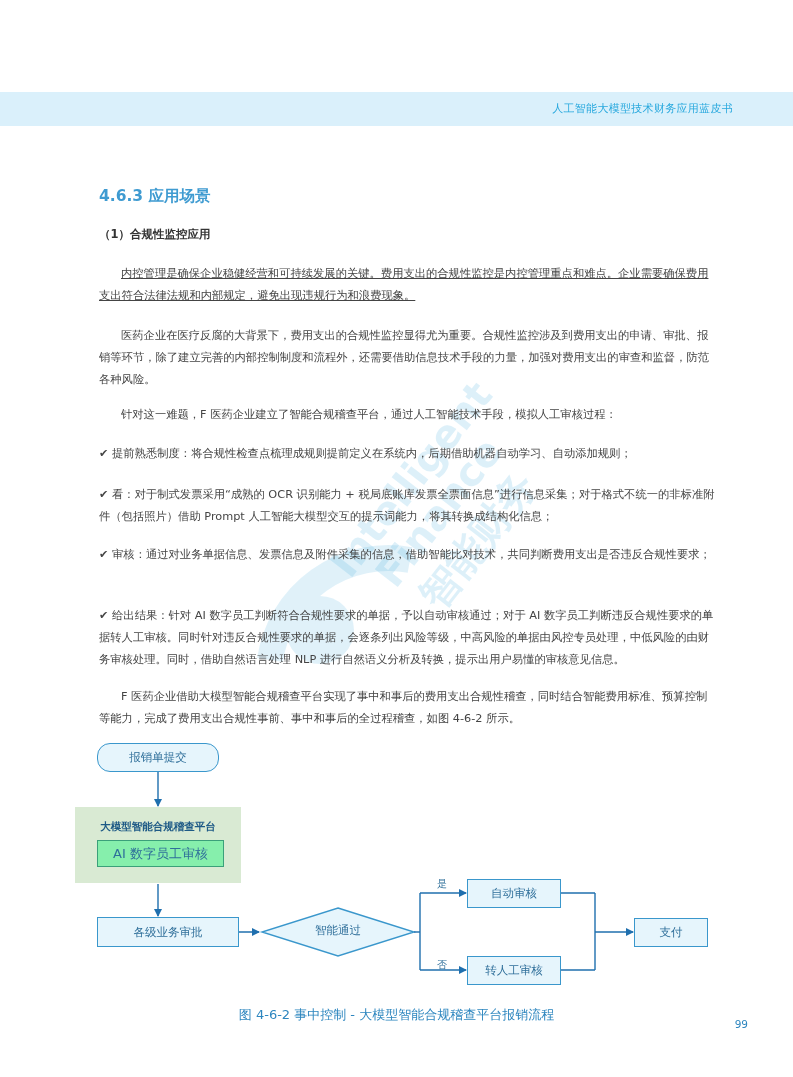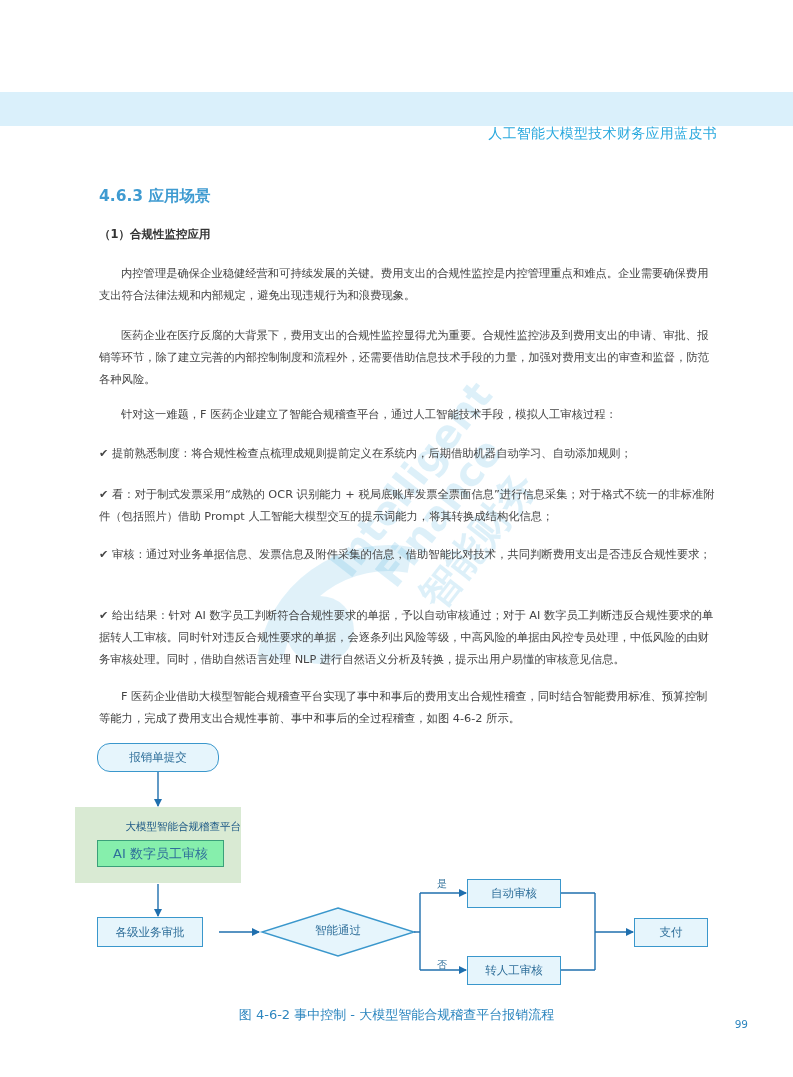--- a/index.html
+++ b/index.html
@@ -1,28 +1,28 @@
 <!DOCTYPE html>
 <html><head>
 <meta charset="utf-8">
 <style>
   html, body { margin:0; padding:0; }
   body { width:793px; height:1077px; position:relative; background:#ffffff; overflow:hidden;
          font-family:"DejaVu Sans", "Liberation Sans", sans-serif; color:#3a3a3a; }
   .header-band { position:absolute; left:0; top:92px; width:793px; height:34px; background:#daf0fb; }
-  .header-title { position:absolute; right:76px; top:101px; font-size:14px; color:#2aa9de; letter-spacing:0.3px;margin-top:24px; }
+  .header-title { position:absolute; right:60px; top:101px; font-size:11px; color:#2aa9de; letter-spacing:0.3px; }
   .section-title { position:absolute; left:99px; top:186px; font-size:15.5px; font-weight:bold; color:#3f9bd1; }
   .sub-title { position:absolute; left:99px; top:227px; font-size:11.5px; font-weight:bold; color:#333; }
   .para { position:absolute; left:99px; width:618px; font-size:11.3px; line-height:22px; color:#444; text-indent:0; }
   .watermark { position:absolute; left:210px; top:330px; width:360px; height:400px; pointer-events:none; }
   
   .box { position:absolute; box-sizing:border-box; border:1.5px solid #3a97cc; background:#e6f5fc;
          font-size:11.5px; color:#2f6f9a; display:flex; align-items:center; justify-content:center; }
   .platform { position:absolute; left:75px; top:807px; width:166px; height:76px; background:#d9ead3; }
-  .platform-title { position:absolute; left:75px; top:820px; width:166px; text-align:right; font-size:10.5px; font-weight:normal; color:#1e5a86; }
+  .platform-title { position:absolute; left:75px; top:820px; width:166px; text-align:center; font-size:10.5px; font-weight:bold; color:#1e5a86; }
   .ai-box { position:absolute; left:97px; top:840px; width:127px; height:27px; box-sizing:border-box;
             border:1.5px solid #3ba07a; background:#86efac; font-size:13px; color:#2f6f9a;
             display:flex; align-items:center; justify-content:center; }
   .diag-svg { position:absolute; left:0; top:0; width:793px; height:1077px; pointer-events:none; }
   .diamond-label { position:absolute; left:262px; top:923px; width:152px; text-align:center; font-size:11.5px; color:#2f6f9a; }
   .yes-label, .no-label { position:absolute; font-size:10px; color:#2f6f9a; }
   .caption { position:absolute; left:0; width:793px; top:1006px; text-align:center; font-size:13px; color:#2d86bf; }
   .page-num { position:absolute; right:45px; top:1018px; font-size:10.5px; color:#2d86bf; }
 </style>
 </head>
@@ -39,21 +39,21 @@
   <g transform="translate(140,250) rotate(-52)" opacity="0.14" fill="#1a9ad6" font-family="DejaVu Sans, sans-serif" font-weight="bold">
     <text x="0" y="0" font-size="40">Intelligent</text>
     <text x="20" y="42" font-size="40">Finance</text>
     <text x="30" y="90" font-size="40">智能财务</text>
   </g>
 </svg>
 
 <div class="section-title">4.6.3 应用场景</div>
 <div class="sub-title">（1）合规性监控应用</div>
 
-<div class="para" style="top:263px; text-indent:22px;">内控管理是确保企业稳健经营和可持续发展的关键。费用支出的合规性监控是内控管理重点和难点。企业需要确保费用支出符合法律法规和内部规定，避免出现违规行为和浪费现象。</div>
+<div class="para" style="top:263px; text-indent:22px;text-decoration:underline;">内控管理是确保企业稳健经营和可持续发展的关键。费用支出的合规性监控是内控管理重点和难点。企业需要确保费用支出符合法律法规和内部规定，避免出现违规行为和浪费现象。</div>
 <div class="para" style="top:325px; text-indent:22px;">医药企业在医疗反腐的大背景下，费用支出的合规性监控显得尤为重要。合规性监控涉及到费用支出的申请、审批、报销等环节，除了建立完善的内部控制制度和流程外，还需要借助信息技术手段的力量，加强对费用支出的审查和监督，防范各种风险。</div>
 <div class="para" style="top:404px; text-indent:22px;">针对这一难题，F 医药企业建立了智能合规稽查平台，通过人工智能技术手段，模拟人工审核过程：</div>
 <div class="para" style="top:443px; text-indent:0;">✔ 提前熟悉制度：将合规性检查点梳理成规则提前定义在系统内，后期借助机器自动学习、自动添加规则；</div>
 <div class="para" style="top:484px; text-indent:0;">✔ 看：对于制式发票采用“成熟的 OCR 识别能力 + 税局底账库发票全票面信息”进行信息采集；对于格式不统一的非标准附件（包括照片）借助 Prompt 人工智能大模型交互的提示词能力，将其转换成结构化信息；</div>
 <div class="para" style="top:544px; text-indent:0;">✔ 审核：通过对业务单据信息、发票信息及附件采集的信息，借助智能比对技术，共同判断费用支出是否违反合规性要求；</div>
 <div class="para" style="top:605px; text-indent:0;">✔ 给出结果：针对 AI 数字员工判断符合合规性要求的单据，予以自动审核通过；对于 AI 数字员工判断违反合规性要求的单据转人工审核。同时针对违反合规性要求的单据，会逐条列出风险等级，中高风险的单据由风控专员处理，中低风险的由财务审核处理。同时，借助自然语言处理 NLP 进行自然语义分析及转换，提示出用户易懂的审核意见信息。</div>
 <div class="para" style="top:686px; text-indent:22px;">F 医药企业借助大模型智能合规稽查平台实现了事中和事后的费用支出合规性稽查，同时结合智能费用标准、预算控制等能力，完成了费用支出合规性事前、事中和事后的全过程稽查，如图 4-6-2 所示。</div>
 
 <svg class="diag-svg" viewBox="0 0 793 1077">
   <defs>
@@ -74,21 +74,21 @@
     <line x1="561" y1="970" x2="595" y2="970"></line>
     <line x1="595" y1="893" x2="595" y2="970"></line>
     <line x1="595" y1="932" x2="633" y2="932" marker-end="url(#arr)"></line>
   </g>
 </svg>
 
 <div class="box" style="left:97px; top:743px; width:122px; height:29px;border-radius:13px;">报销单提交</div>
 <div class="platform"></div>
 <div class="platform-title">大模型智能合规稽查平台</div>
 <div class="ai-box">AI 数字员工审核</div>
-<div class="box" style="left:97px; top:917px; width:106px; height:30px;">各级业务审批</div>
+<div class="box" style="left:97px; top:917px; width:142px; height:30px;">各级业务审批</div>
 <div class="diamond-label">智能通过</div>
 <div class="yes-label" style="left:437px; top:877px;">是</div>
 <div class="no-label" style="left:437px; top:958px;">否</div>
 <div class="box" style="left:467px; top:879px; width:94px; height:29px;">自动审核</div>
 <div class="box" style="left:467px; top:956px; width:94px; height:29px;">转人工审核</div>
 <div class="box" style="left:634px; top:918px; width:74px; height:29px;">支付</div>
 
 <div class="caption">图 4-6-2 事中控制 - 大模型智能合规稽查平台报销流程</div>
 <div class="page-num">99</div>
 

